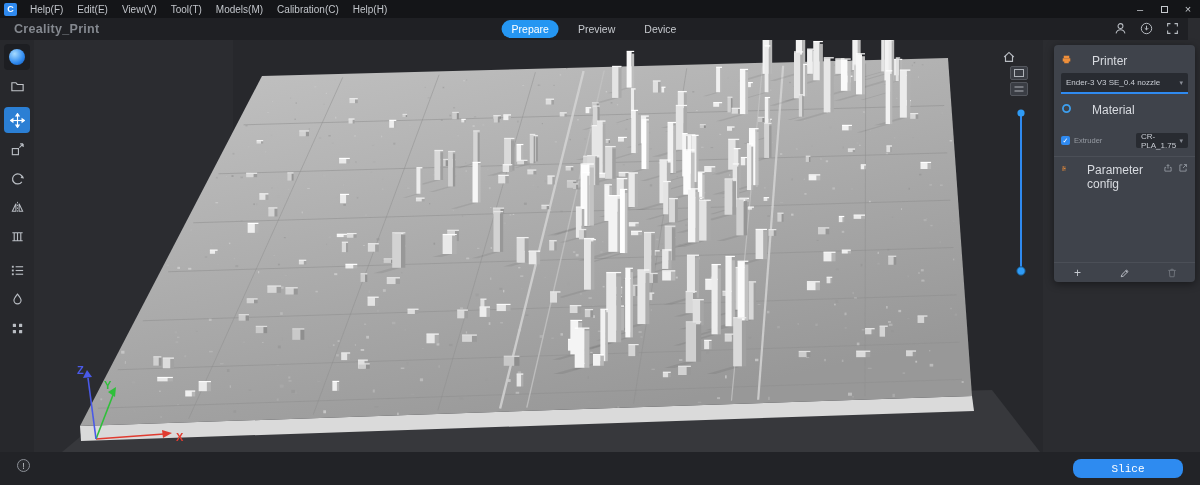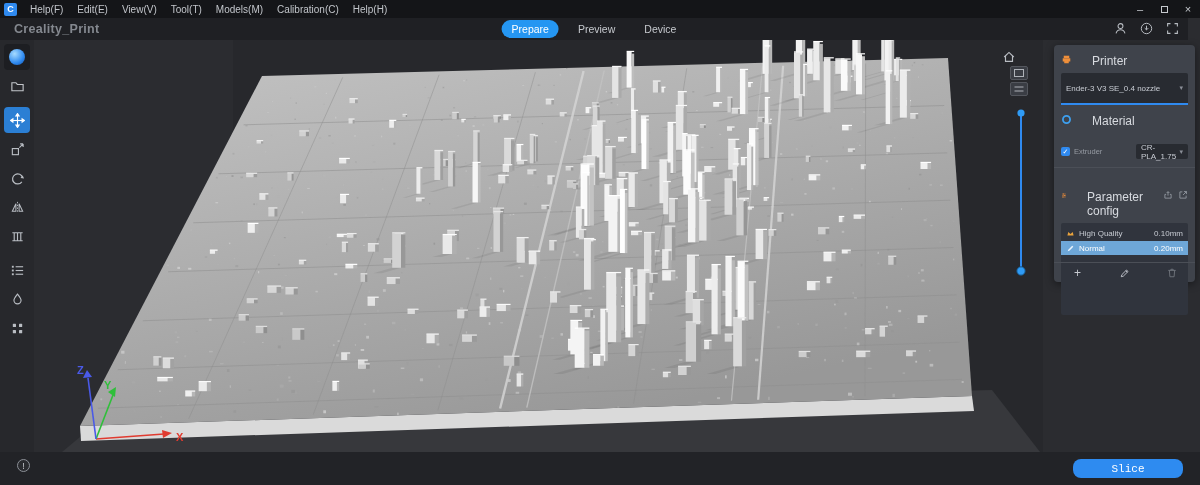--- a/index.html
+++ b/index.html
@@ -34,21 +34,21 @@
   .tool-btn{width:26px;height:26px;border-radius:4px;display:flex;align-items:center;justify-content:center;margin-bottom:3px;flex:0 0 auto;}
   .tool-btn.active{background:#2b7fd4;}
   .tool-btn.dark{background:#1d1e22;}
   .gap{margin-top:5px;}
   .sphere{width:16px;height:16px;border-radius:50%;background:radial-gradient(circle at 35% 30%,#a6dbff,#2f8af0 60%,#0f4fa8);}
 
   
   .panel{position:absolute;left:1054px;top:45px;width:141px;height:237px;background:#3f434b;border-radius:4px;
     z-index:28;box-shadow:0 2px 8px rgba(0,0,0,.45);padding:7px 7px 0 7px;}
   .sec-head{display:flex;align-items:flex-start;gap:20px;font-size:12px;color:#d8dbe0;margin:2px 0 5px;}
-  .select{height:32px;background:#282b31;border-radius:2px;display:flex;align-items:center;padding:0 5px;
+  .select{height:21px;background:#282b31;border-radius:2px;display:flex;align-items:center;padding:0 5px;
     font-size:8px;color:#c9cdd4;}
   .select .chev{margin-left:auto;color:#8b9098;font-size:7px;}
   .printer-select{border-bottom:2px solid #2f8af0;border-radius:2px 2px 0 0;}
   .mat-row{display:flex;align-items:center;margin-top:16px;}
   .checkbox{width:9px;height:9px;background:#2f8af0;border-radius:2px;color:#fff;font-size:7px;line-height:9px;
     display:flex;align-items:center;justify-content:center;}
   .mat-label{font-size:7.5px;color:#959aa2;margin:0 4px;flex:1;}
   .mat-select{width:52px;height:15px;}
   .divider{border-top:1px solid #4b4f57;margin:8px -7px 0;}
   .head-icons{margin-left:auto;display:flex;gap:5px;align-items:center;}
@@ -1587,21 +1587,21 @@
       <div class="checkbox">✓</div>
       <span class="mat-label">Extruder</span>
       <div class="select mat-select">
         <span>CR-PLA_1.75</span>
         <span class="chev">▾</span>
       </div>
     </div>
 
     <div class="divider"></div>
 
-    <div class="sec-head" style="margin-top:22px;">
+    <div class="sec-head" style="margin-top:6px;">
       <svg width="11" height="11" viewBox="0 0 16 16">
         <g stroke="#ef8f3a" stroke-width="1.4">
             <line x1="3" y1="4" x2="13" y2="4"></line>
             <line x1="3" y1="8" x2="13" y2="8"></line>
             <line x1="3" y1="12" x2="13" y2="12"></line>
           </g>
         <g fill="#ef8f3a">
             <rect x="5" y="2.7" width="2.6" height="2.6"></rect>
             <rect x="8.5" y="6.7" width="2.6" height="2.6"></rect>
             <rect x="4" y="10.7" width="2.6" height="2.6"></rect>
@@ -1611,36 +1611,20 @@
       <span class="head-icons">
         <svg width="10" height="10" viewBox="0 0 16 16">
           <path d="M5 7H3v6h10V7h-2M8 9V2.8M5.8 4.8L8 2.6l2.2 2.2" fill="none" stroke="#9aa0a8" stroke-width="1.3"></path>
         </svg>
         <svg width="10" height="10" viewBox="0 0 16 16">
           <path d="M7 3H3v10h10V9M9.5 2.5h4v4M13.5 2.5L8 8" fill="none" stroke="#9aa0a8" stroke-width="1.3"></path>
         </svg>
       </span>
     </div>
 
-    <div class="preset-list">
-      <div class="preset-row">
-        <svg width="9" height="9" viewBox="0 0 16 16">
-          <path d="M2.5 11.5l1.6-6 3.9 3.4 3.9-3.4 1.6 6z" fill="#e8a23c"></path>
-        </svg>
-        <span>High Quality</span>
-        <span class="val">0.10mm</span>
-      </div>
-      <div class="preset-row active">
-        <svg width="9" height="9" viewBox="0 0 16 16">
-          <path d="M3 13l1-3 7-7 2 2-7 7z" fill="#eaf4fd"></path>
-        </svg>
-        <span>Normal</span>
-        <span class="val">0.20mm</span>
-      </div>
-    </div>
 
     <div class="panel-footer">
       <div class="pf-btn">+</div>
       <div class="pf-btn">
         <svg width="12" height="12" viewBox="0 0 16 16">
           <path d="M3 13l.8-2.8L10 4l2 2-6.2 6.2zM9 5l2 2" fill="none" stroke="#c6cad1" stroke-width="1.2"></path>
         </svg>
       </div>
       <div class="pf-btn">
         <svg width="12" height="12" viewBox="0 0 16 16">

